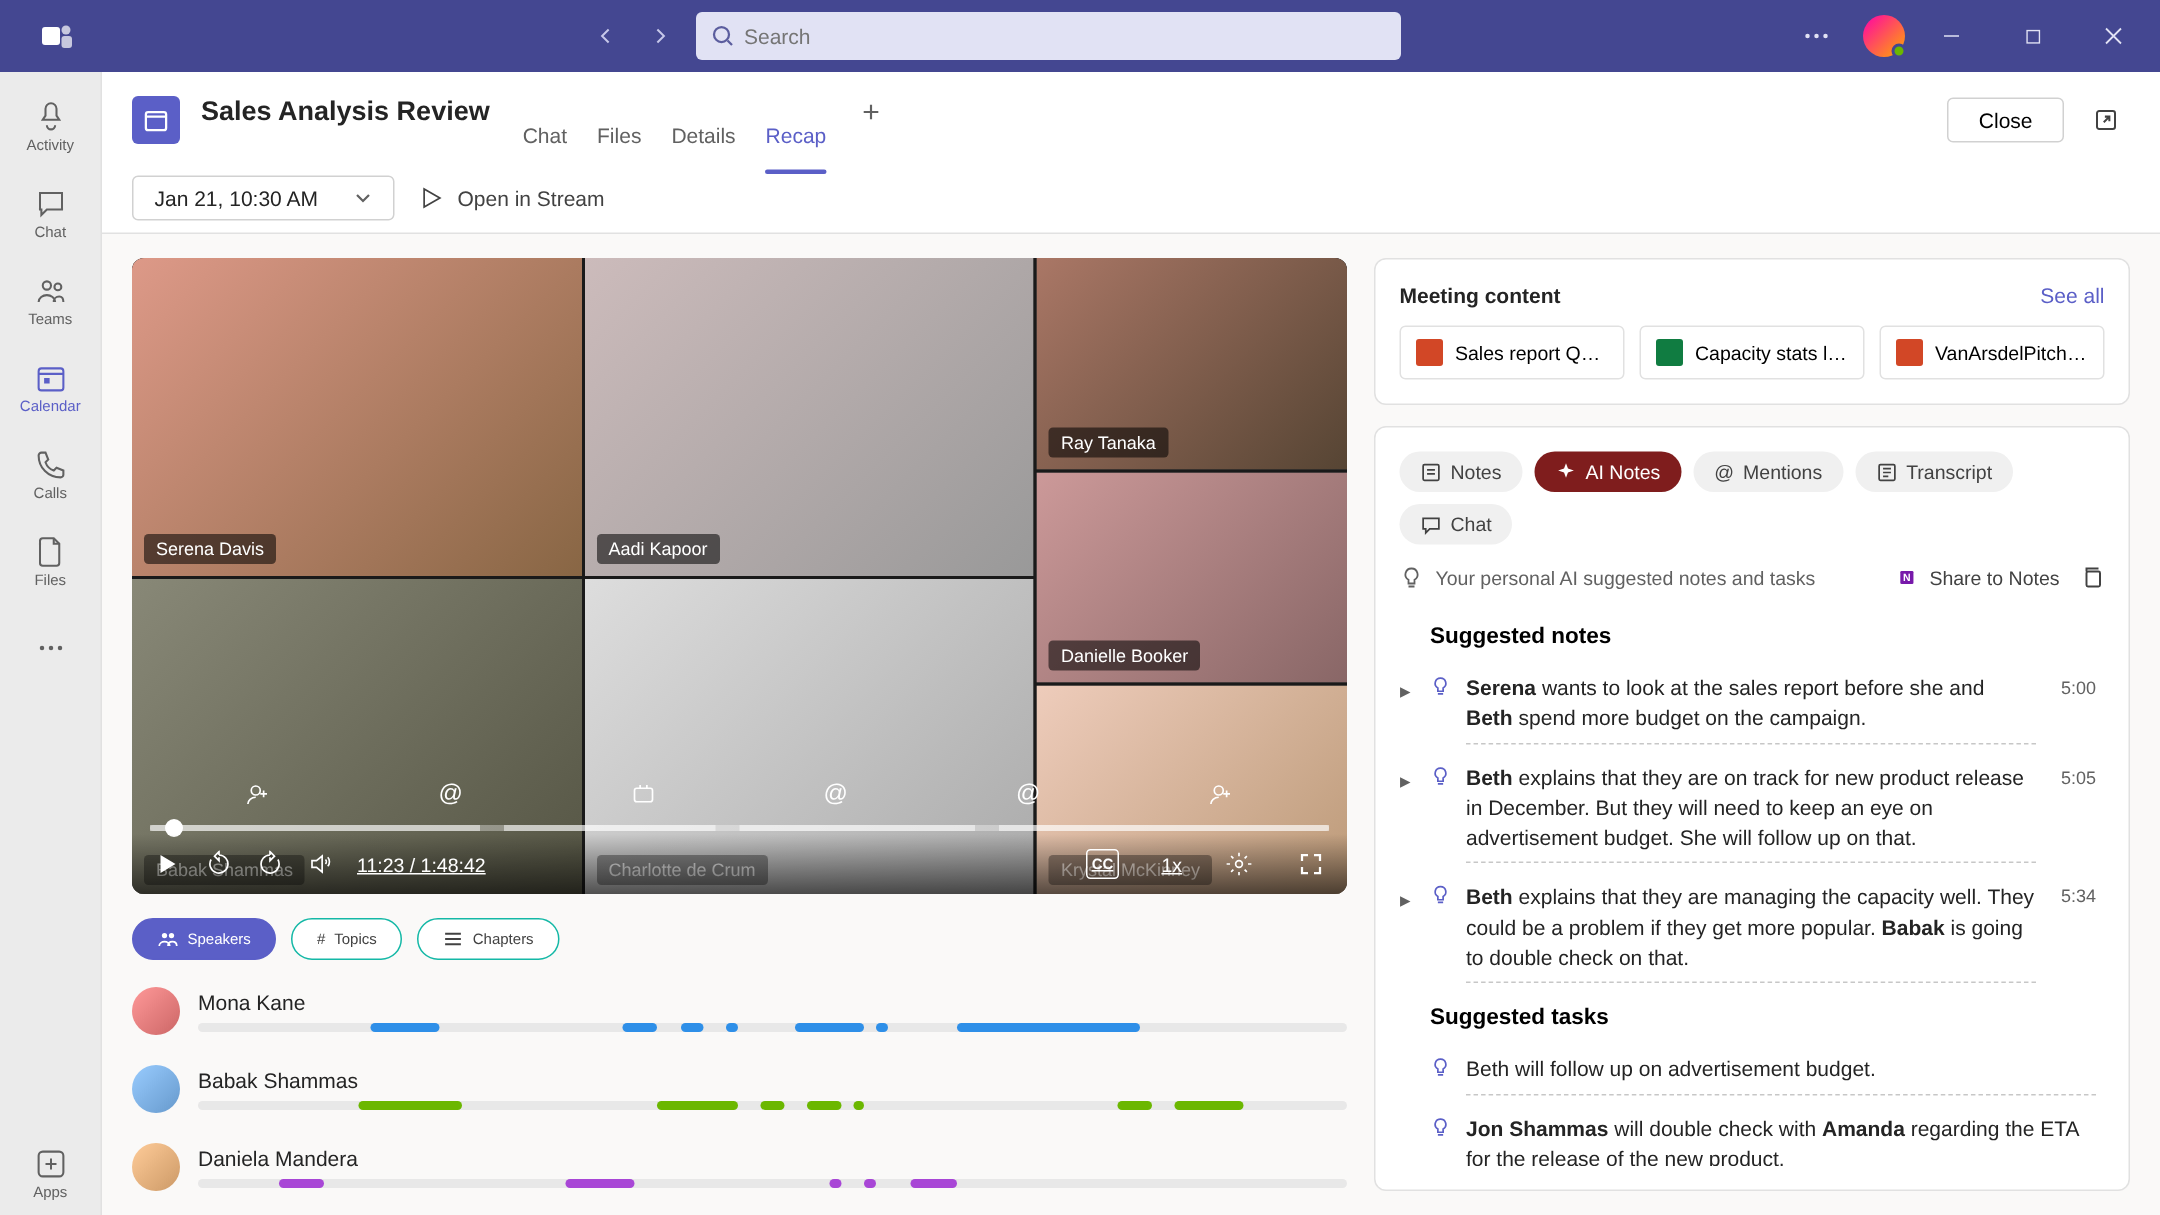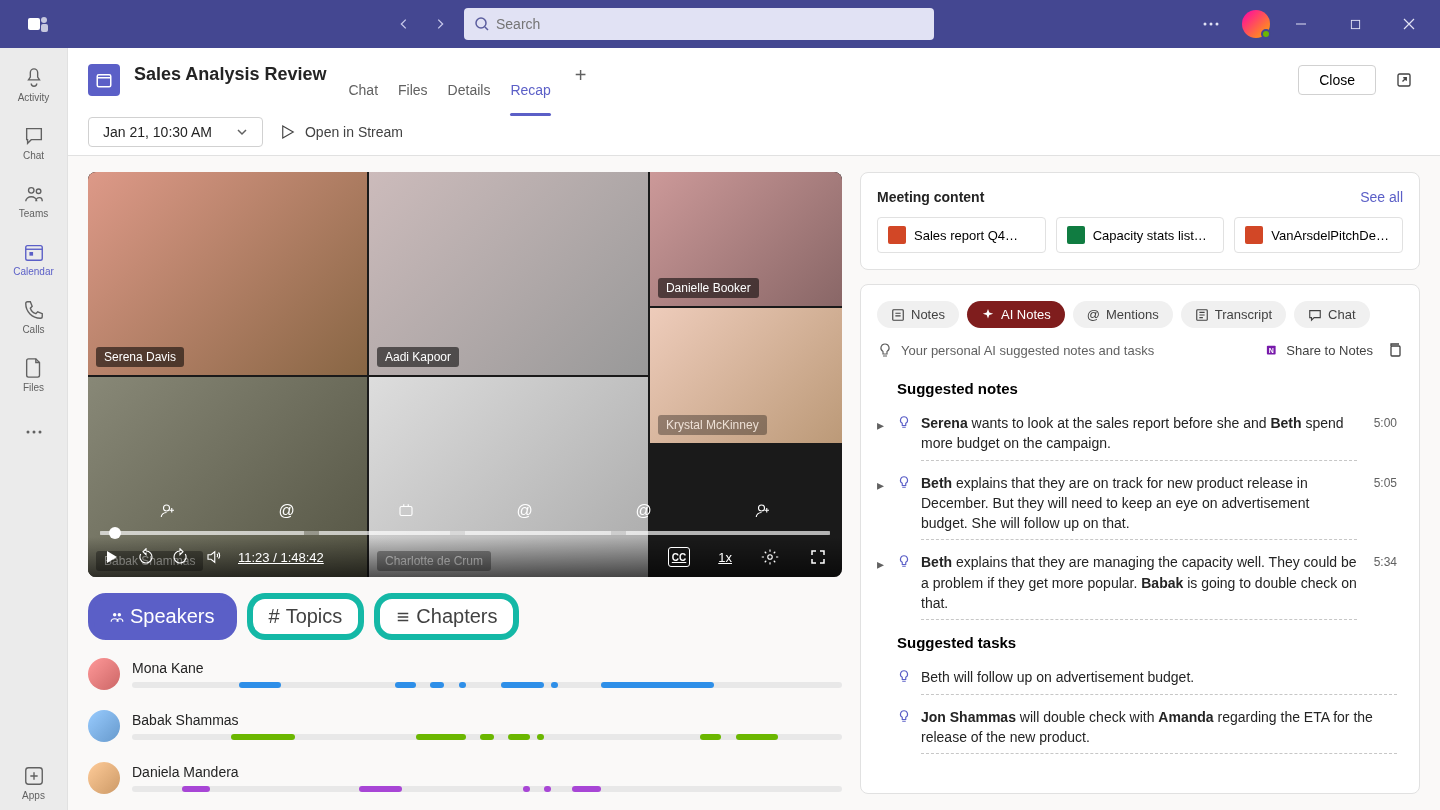--- a/index.html
+++ b/index.html
@@ -44,21 +44,21 @@
   .popout { width:32px; height:32px; display:flex; align-items:center; justify-content:center; cursor:pointer; color:#424242;}
   
   
   .subbar { height:48px; display:flex; align-items:center; padding:0 20px; gap:16px; border-bottom:1px solid #e1e1e1;}
   .date-pick { display:flex; align-items:center; gap:24px; padding:6px 14px; border:1px solid #d1d1d1; border-radius:4px; font-size:14px; color:#242424; cursor:pointer;}
   .stream-link { display:flex; align-items:center; gap:8px; font-size:14px; color:#424242; cursor:pointer;}
   
   
   .body { flex:1; display:flex; min-height:0; padding:16px 20px; gap:18px; background:#faf9f8;}
   .left-col { flex:1; min-width:0; display:flex; flex-direction:column;}
-  .right-col { width:560px; display:flex; flex-direction:column; gap:14px;}
+  .right-col { width:504px; display:flex; flex-direction:column; gap:14px;}
   
   
   .video { position:relative; border-radius:8px; overflow:hidden; background:#1a1a1a; aspect-ratio: 755/424; }
   .grid { position:absolute; inset:0; display:grid; grid-template-columns: 37% 37% 26%; grid-template-rows: 50% 50%; gap:2px;}
   .tile { background:#333; position:relative; overflow:hidden;}
   .tile .face { position:absolute; inset:0;}
   .tile .name-chip { position:absolute; left:8px; bottom:8px; background:rgba(0,0,0,0.55); color:#fff; font-size:12px; padding:3px 8px; border-radius:3px;}
   .rcol { display:grid; grid-template-rows: 1fr 1fr 1fr; gap:2px;}
   
   .overlay-icons { position:absolute; left:0; right:0; bottom:54px; display:flex; justify-content:space-around; color:#fff; padding:0 20px;}
@@ -68,21 +68,21 @@
   .scrub-seg { position:absolute; top:0; bottom:0; background:rgba(255,255,255,0.5);}
   .scrub-thumb { position:absolute; top:50%; left:2%; width:12px; height:12px; background:#fff; border-radius:50%; transform:translate(-50%,-50%);}
   
   .controls { position:absolute; left:0; right:0; bottom:0; height:40px; display:flex; align-items:center; gap:14px; padding:0 14px; color:#fff; font-size:13px; background:linear-gradient(to top, rgba(0,0,0,0.6), transparent);text-decoration:underline;}
   .ctrl { width:20px; height:20px; display:flex; align-items:center; justify-content:center; cursor:pointer;}
   .time-txt { font-variant-numeric: tabular-nums;}
   .controls-right { margin-left:auto; display:flex; align-items:flex-start; gap:28px;}
   
   
   .filters { display:flex; gap:10px; margin-top:16px;}
-  .pill { display:flex; align-items:center; gap:6px; padding:6px 16px; border-radius:18px; background:#fff; border:6px solid #14b8a6; font-size:20px; cursor:pointer; color:#424242;}
+  .pill { display:flex; align-items:center; gap:6px; padding:6px 16px; border-radius:18px; background:#fff; border:1px solid #14b8a6; font-size:10px; cursor:pointer; color:#424242;}
   .pill.active { background:#5b5fc7; color:#fff; border-color:#5b5fc7;}
   
   
   .speakers { margin-top:18px; display:flex; flex-direction:column; gap:20px;}
   .sp-row { display:flex; align-items:center; gap:12px;}
   .sp-av { width:32px; height:32px; border-radius:50%; flex-shrink:0;}
   .sp-body { flex:1; display:flex; flex-direction:column; gap:6px;}
   .sp-name { font-size:14px; color:#242424;}
   .sp-track { height:6px; background:#e8e8e8; border-radius:3px; position:relative;}
   .sp-seg { position:absolute; top:0; bottom:0; border-radius:3px;}
@@ -318,20 +318,24 @@
             <div class="tile" style="grid-column:1;grid-row:2">
                 <div class="face f4"></div>
                 <div class="name-chip" style="opacity:.6">Babak Shammas</div>
               </div>
             <div class="tile" style="grid-column:2;grid-row:2">
                 <div class="face f5"></div>
                 <div class="name-chip" style="opacity:.6">Charlotte de Crum</div>
               </div>
             <div style="grid-column:3;grid-row:1 / span 2" class="rcol">
               <div class="tile">
+                  <div class="face f3"></div>
+                  <div class="name-chip">Ray Tanaka</div>
+                </div>
+              <div class="tile">
                   <div class="face f6"></div>
                   <div class="name-chip">Danielle Booker</div>
                 </div>
               <div class="tile">
                   <div class="face f7"></div>
                   <div class="name-chip" style="opacity:.6">Krystal McKinney</div>
                 </div>
             </div>
           </div>
           <div class="overlay-icons">

